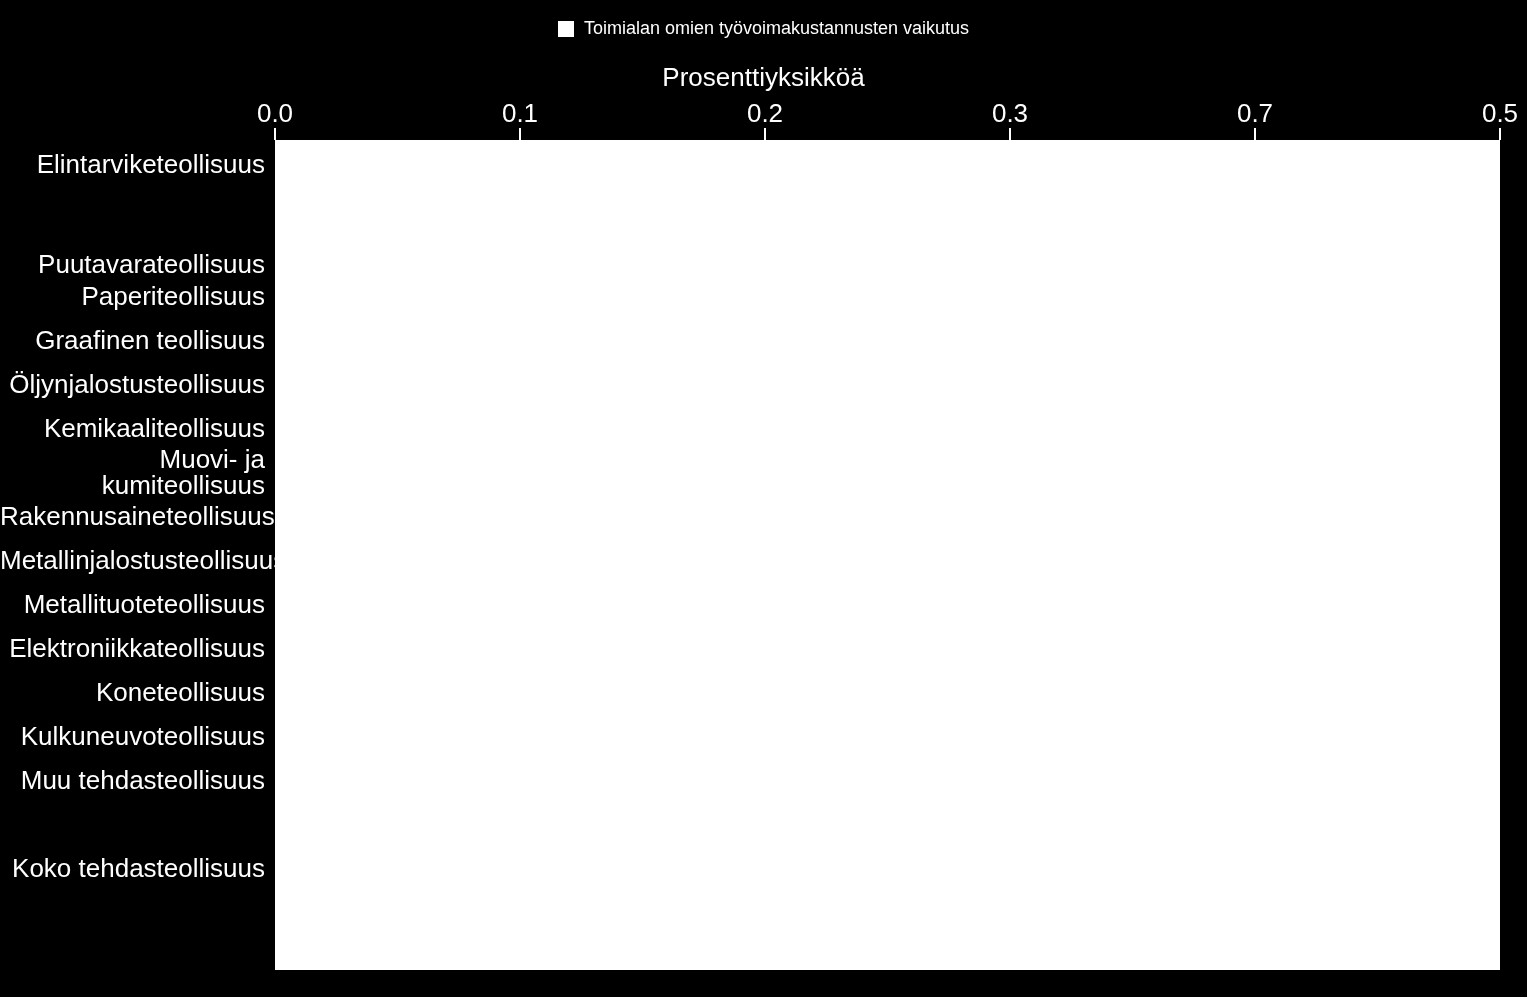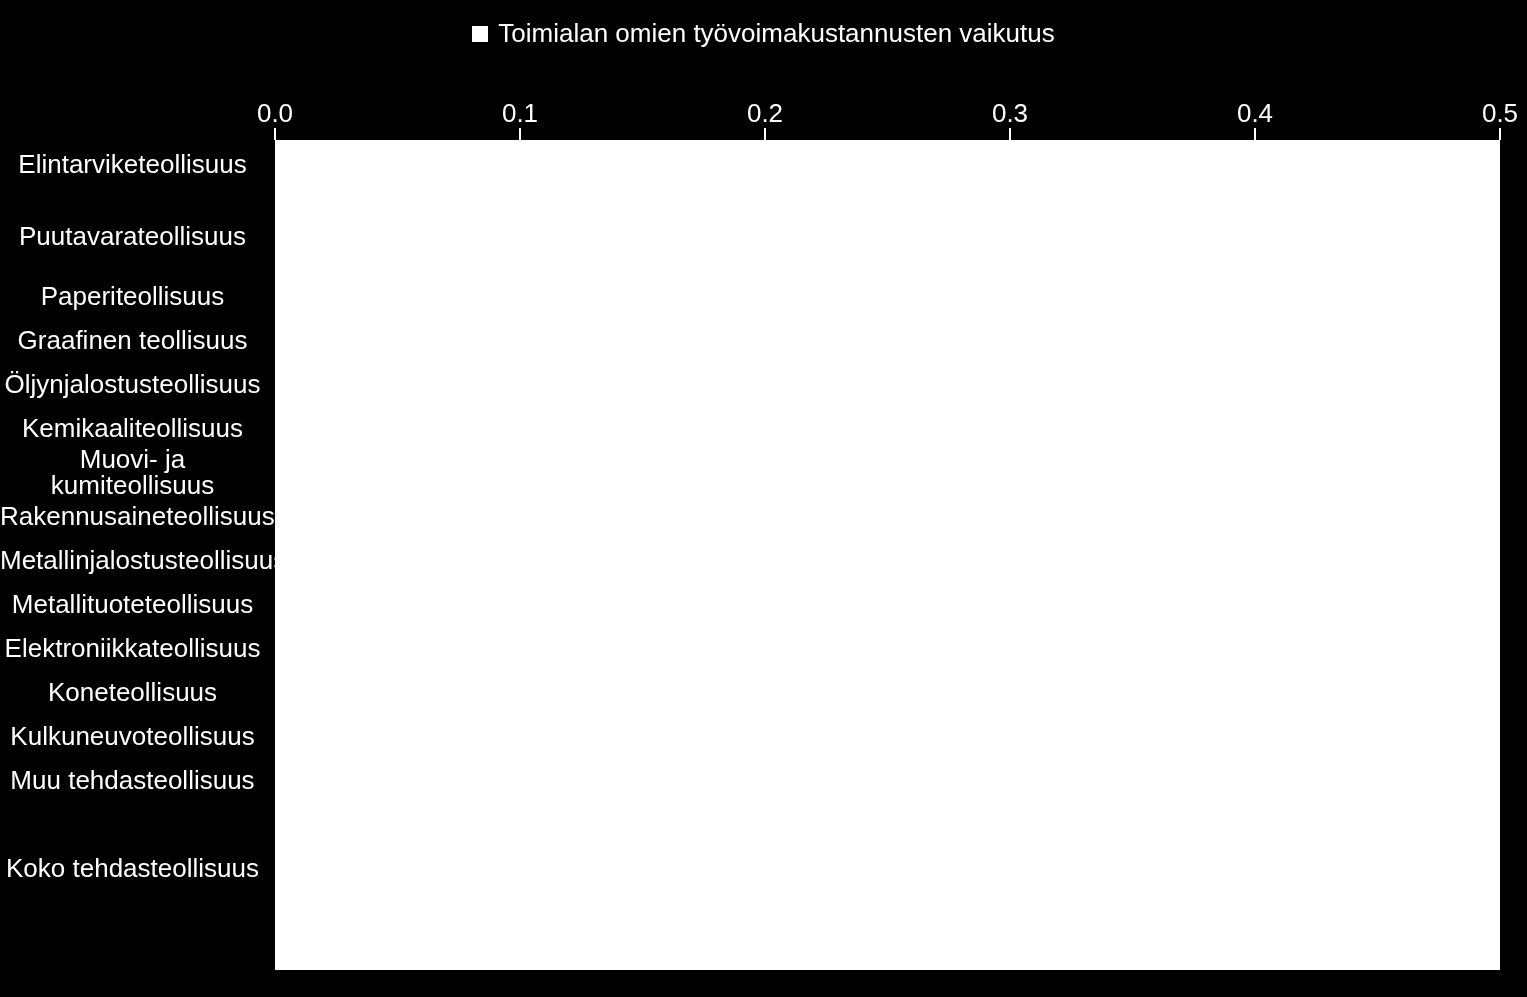--- a/index.html
+++ b/index.html
@@ -18,21 +18,21 @@
     height: 997px;
   }
   .legend {
     position: absolute;
     top: 18px;
     left: 0;
     right: 0;
     display: flex;
     justify-content: center;
     gap: 120px;
-    font-size: 26px;
+    font-size: 18px;
   }
   .legend-item {
     display: flex;
     align-items: center;
     gap: 10px;
   }
   .legend-swatch {
     width: 14px;
     height: 14px;
     background: #fff;
@@ -79,59 +79,60 @@
     position: absolute;
     top: 140px;
     left: 0;
     width: 265px;
     height: 830px;
     font-size: 26px;
   }
   .y-label {
     position: absolute;
     right: 0;
-    text-align: center;
+    text-align: right;
     width: 265px;
     line-height: 1;
     transform: translateY(-50%);
   }
 </style>
 </head>
 <body>
 
 <div class="chart">
 
   <div class="legend">
     <div class="legend-item">
       <span class="legend-swatch"></span>
       <span>Toimialan omien työvoimakustannusten vaikutus</span>
     </div>
   </div>
 
+  <div class="axis-title">Prosenttiyksikköä</div>
 
   <div class="x-ticks">
     <span class="x-tick" style="left:0%">0.0</span>
     <span class="x-tick-mark" style="left:0%"></span>
     <span class="x-tick" style="left:20%">0.1</span>
     <span class="x-tick-mark" style="left:20%"></span>
     <span class="x-tick" style="left:40%">0.2</span>
     <span class="x-tick-mark" style="left:40%"></span>
     <span class="x-tick" style="left:60%">0.3</span>
     <span class="x-tick-mark" style="left:60%"></span>
-    <span class="x-tick" style="left:80%">0.4</span>
+    <span class="x-tick" style="left:80%">0.7</span>
     <span class="x-tick-mark" style="left:80%"></span>
     <span class="x-tick" style="left:100%">0.5</span>
     <span class="x-tick-mark" style="left:100%"></span>
   </div>
 
   <div class="plot-area"></div>
 
   <div class="y-labels">
     <div class="y-label" style="top:24px">Elintarviketeollisuus</div>
-    <div class="y-label" style="top:96px">Puutavarateollisuus</div>
+    <div class="y-label" style="top:124px">Puutavarateollisuus</div>
     <div class="y-label" style="top:156px">Paperiteollisuus</div>
     <div class="y-label" style="top:244px">Öljynjalostusteollisuus</div>
     <div class="y-label" style="top:200px">Graafinen teollisuus</div>
     <div class="y-label" style="top:288px">Kemikaaliteollisuus</div>
     <div class="y-label" style="top:332px">Muovi- ja kumiteollisuus</div>
     <div class="y-label" style="top:376px">Rakennusaineteollisuus</div>
     <div class="y-label" style="top:420px">Metallinjalostusteollisuus</div>
     <div class="y-label" style="top:464px">Metallituoteteollisuus</div>
     <div class="y-label" style="top:508px">Elektroniikkateollisuus</div>
     <div class="y-label" style="top:552px">Koneteollisuus</div>

